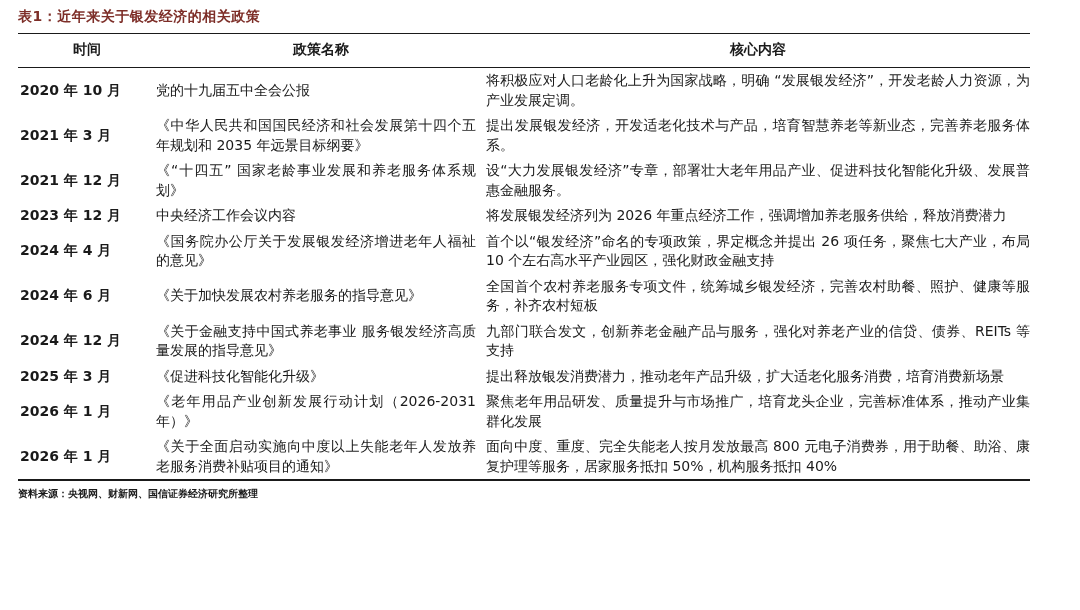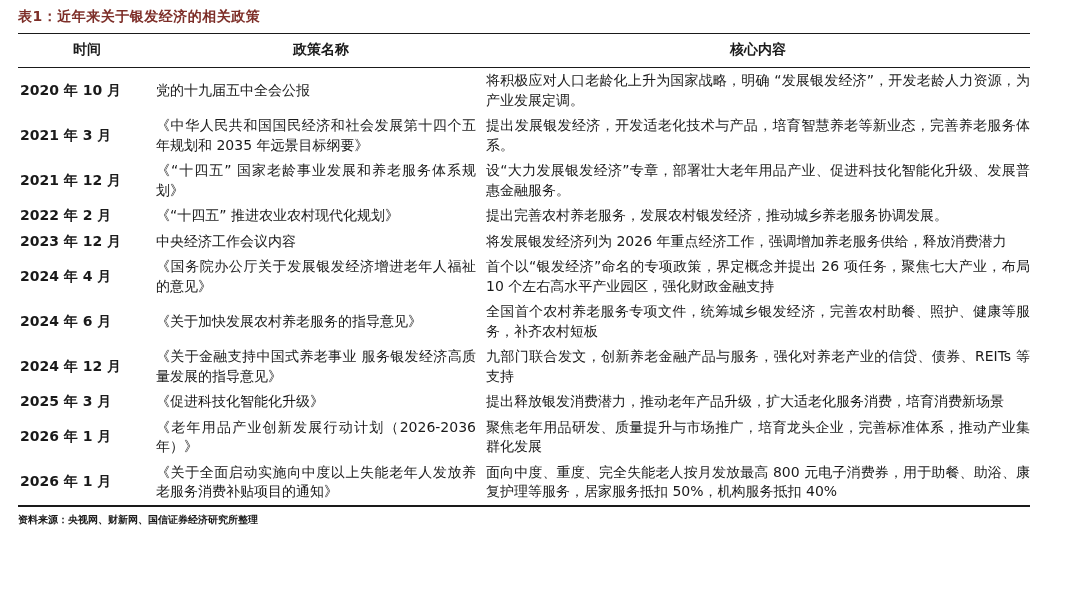--- a/index.html
+++ b/index.html
@@ -97,25 +97,20 @@
     <td class="cell-content">提出发展银发经济，开发适老化技术与产品，培育智慧养老等新业态，完善养老服务体系。</td>
   </tr>
 
 
   <tr>
     <td class="cell-time">2021 年 12 月</td>
     <td class="cell-policy">《“十四五” 国家老龄事业发展和养老服务体系规划》</td>
     <td class="cell-content">设“大力发展银发经济”专章，部署壮大老年用品产业、促进科技化智能化升级、发展普惠金融服务。</td>
   </tr>
 
-  <tr>
-    <td class="cell-time">2022 年 2 月</td>
-    <td class="cell-policy">《“十四五” 推进农业农村现代化规划》</td>
-    <td class="cell-content">提出完善农村养老服务，发展农村银发经济，推动城乡养老服务协调发展。</td>
-  </tr>
 
   <tr>
     <td class="cell-time">2023 年 12 月</td>
     <td class="cell-policy">中央经济工作会议内容</td>
     <td class="cell-content">将发展银发经济列为 2026 年重点经济工作，强调增加养老服务供给，释放消费潜力</td>
   </tr>
 
   <tr>
     <td class="cell-time">2024 年 4 月</td>
     <td class="cell-policy">《国务院办公厅关于发展银发经济增进老年人福祉的意见》</td>
@@ -135,21 +130,21 @@
   </tr>
 
   <tr>
     <td class="cell-time">2025 年 3 月</td>
     <td class="cell-policy">《促进科技化智能化升级》</td>
     <td class="cell-content">提出释放银发消费潜力，推动老年产品升级，扩大适老化服务消费，培育消费新场景</td>
   </tr>
 
   <tr>
     <td class="cell-time">2026 年 1 月</td>
-    <td class="cell-policy">《老年用品产业创新发展行动计划（2026-2036 年）》</td>
+    <td class="cell-policy">《老年用品产业创新发展行动计划（2026-2031 年）》</td>
     <td class="cell-content">聚焦老年用品研发、质量提升与市场推广，培育龙头企业，完善标准体系，推动产业集群化发展</td>
   </tr>
 
   <tr>
     <td class="cell-time">2026 年 1 月</td>
     <td class="cell-policy">《关于全面启动实施向中度以上失能老年人发放养老服务消费补贴项目的通知》</td>
     <td class="cell-content">面向中度、重度、完全失能老人按月发放最高 800 元电子消费券，用于助餐、助浴、康复护理等服务，居家服务抵扣 50%，机构服务抵扣 40%</td>
   </tr>
 </tbody>
   </table>

